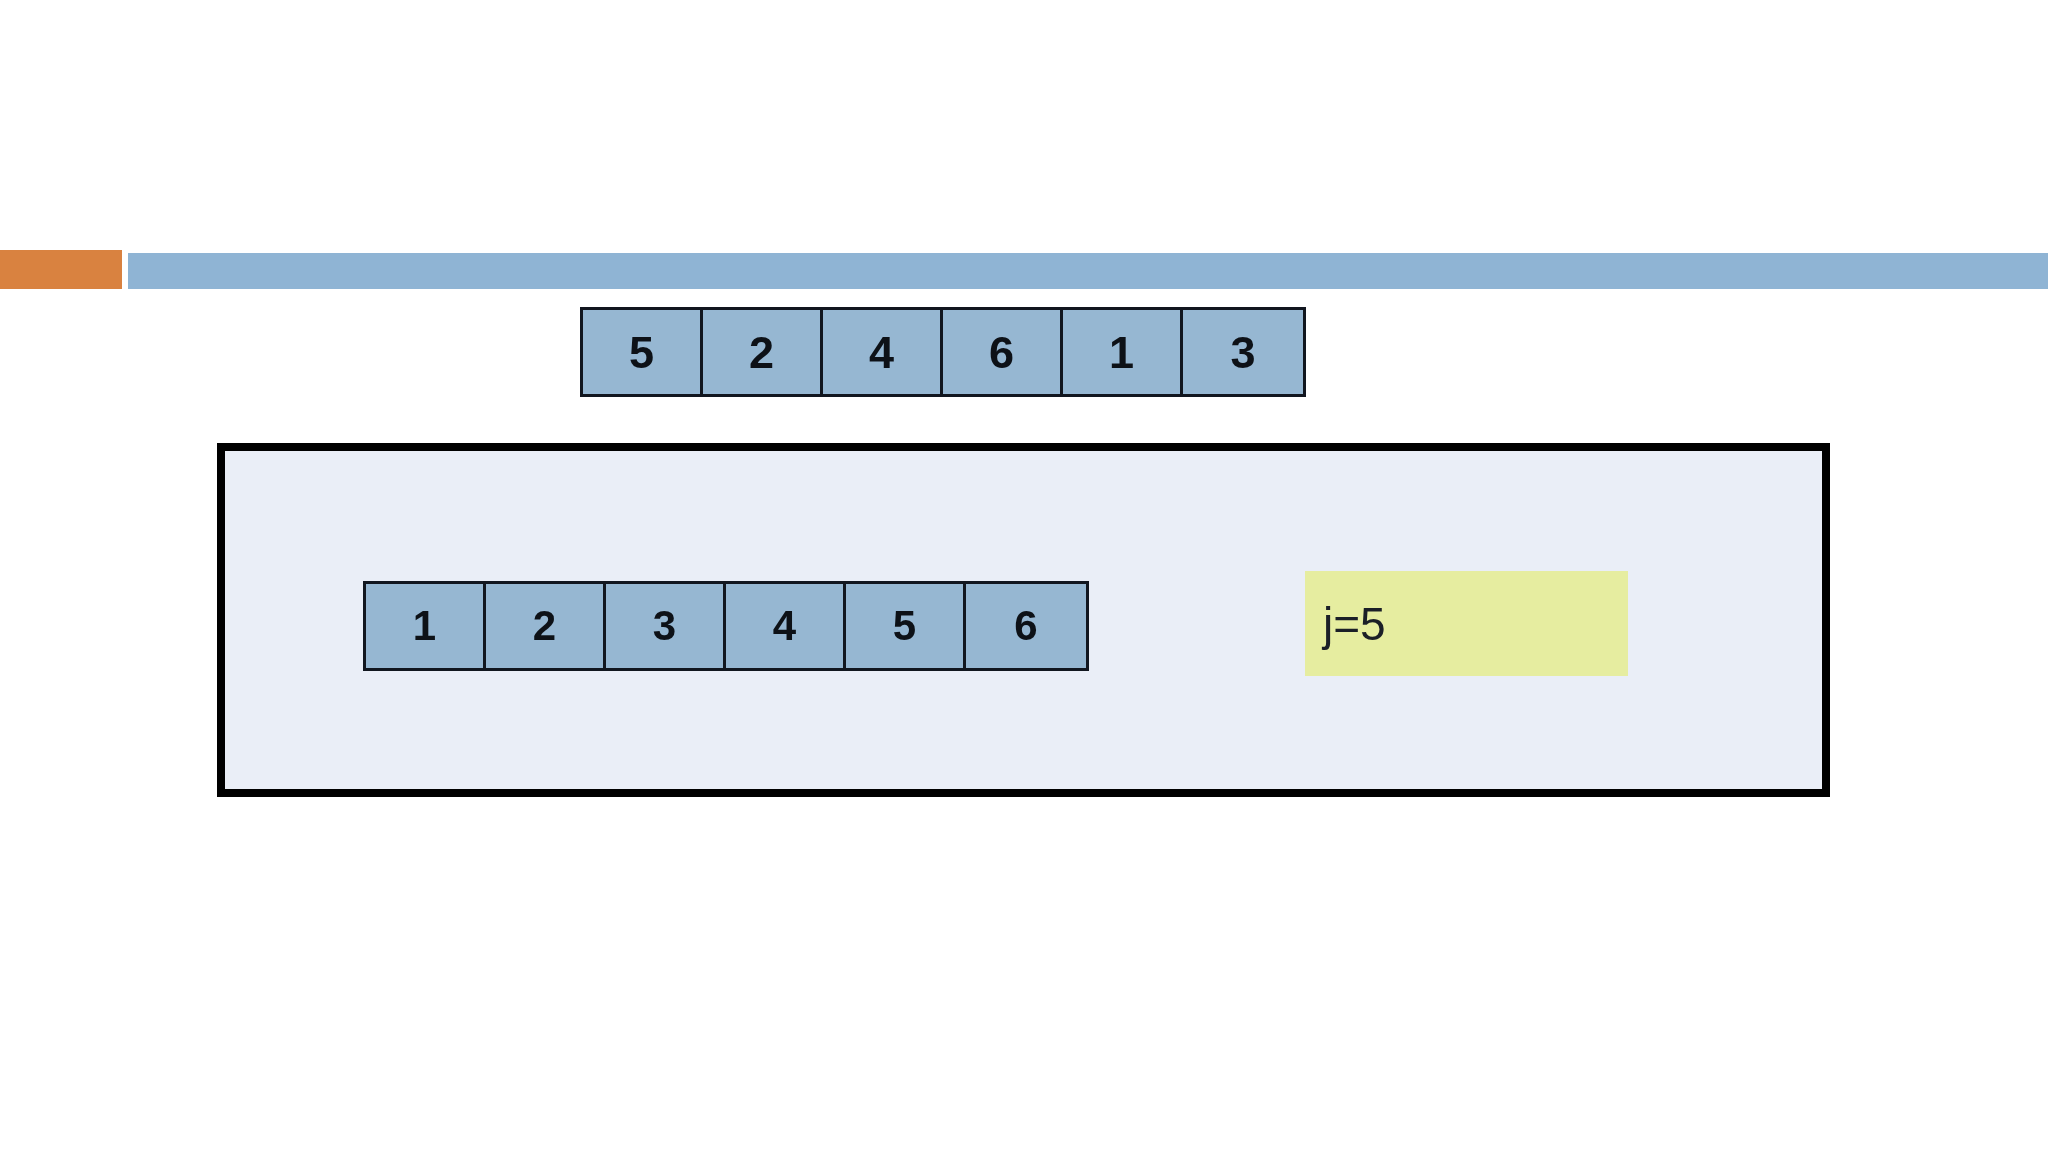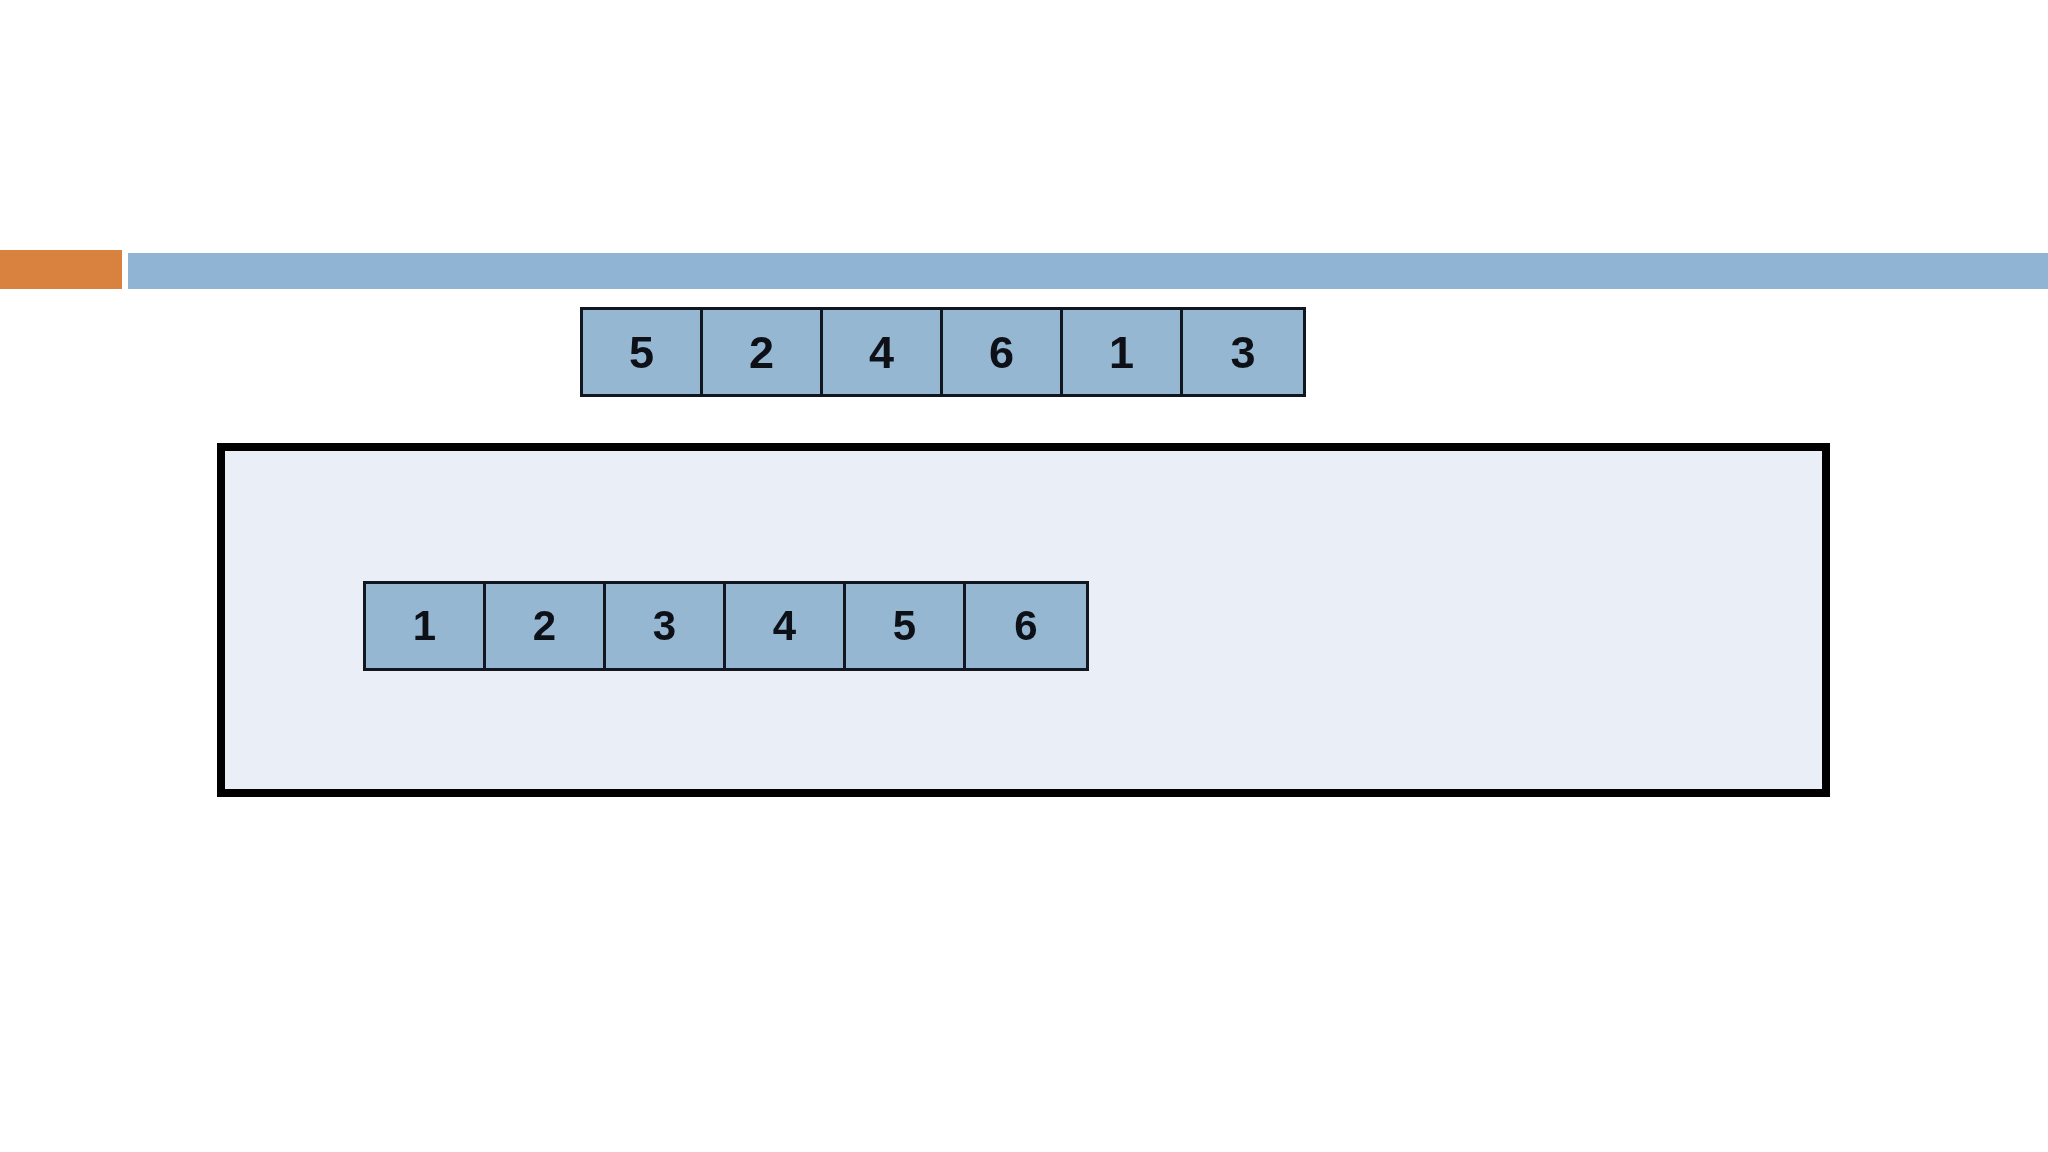--- a/index.html
+++ b/index.html
@@ -124,14 +124,17 @@
 
   <div id="bottom-array" class="array-strip">
     <div class="array-cell">1</div>
     <div class="array-cell">2</div>
     <div class="array-cell">3</div>
     <div class="array-cell">4</div>
     <div class="array-cell">5</div>
     <div class="array-cell">6</div>
   </div>
 
+  <div id="iteration-label">
+    <span id="iteration-label-text">j=5</span>
+  </div>
 
 </div>
 
 </body></html>

